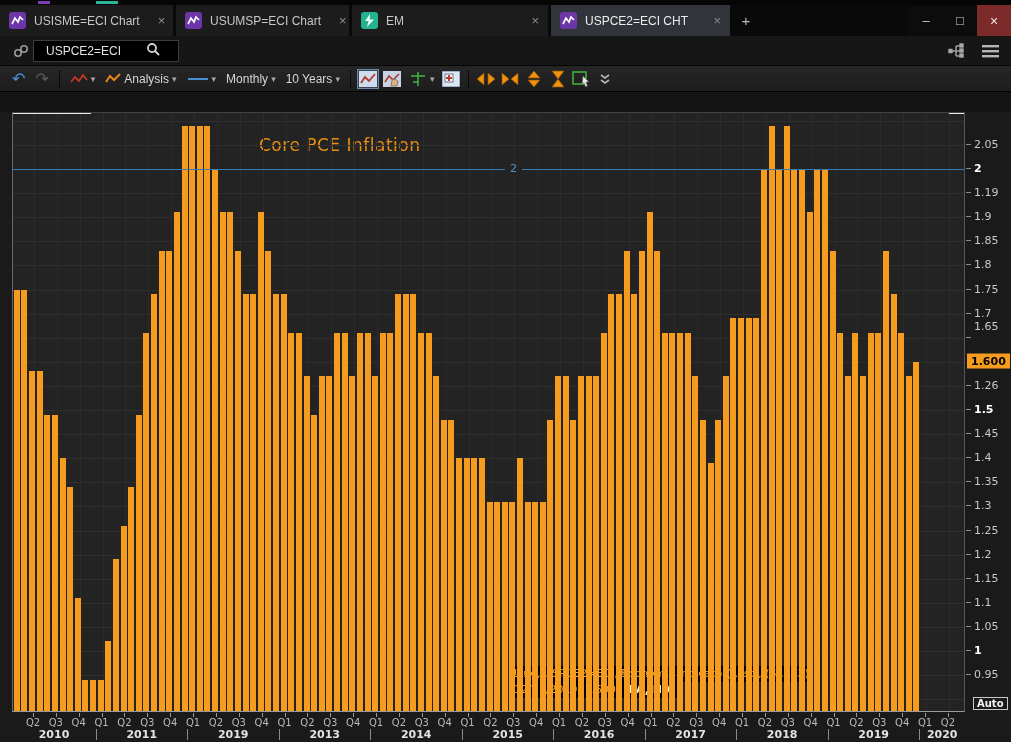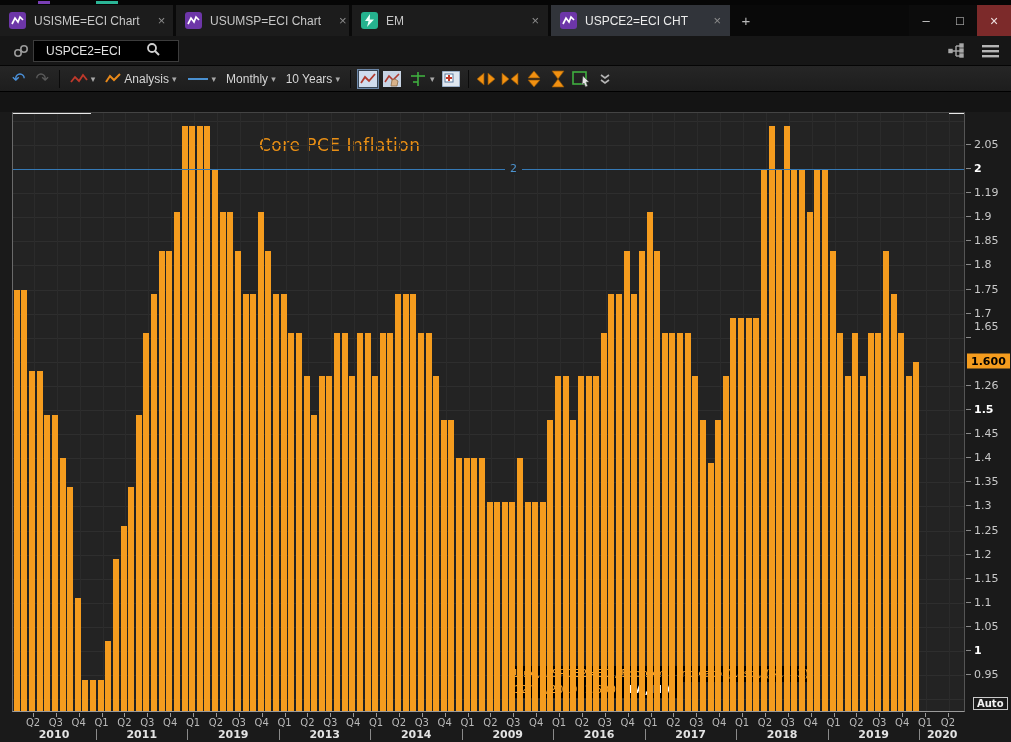--- a/index.html
+++ b/index.html
@@ -631,21 +631,21 @@
         <div class="ysep" style="left: 541.44px;"></div>
         <div class="ysep" style="left: 632.928px;"></div>
         <div class="ysep" style="left: 724.416px;"></div>
         <div class="ysep" style="left: 815.904px;"></div>
         <div class="ysep" style="left: 907.392px;"></div>
         <div class="ylabel" style="left: 42px;">2010</div>
         <div class="ylabel" style="left: 129.744px;">2011</div>
         <div class="ylabel" style="left: 221.232px;">2019</div>
         <div class="ylabel" style="left: 312.72px;">2013</div>
         <div class="ylabel" style="left: 404.208px;">2014</div>
-        <div class="ylabel" style="left: 495.696px;">2009</div>
+        <div class="ylabel" style="left: 495.696px;">2015</div>
         <div class="ylabel" style="left: 587.184px;">2016</div>
         <div class="ylabel" style="left: 678.672px;">2017</div>
         <div class="ylabel" style="left: 770.16px;">2018</div>
         <div class="ylabel" style="left: 861.648px;">2019</div>
         <div class="ylabel" style="left: 930.196px;">2020</div>
       </div>
   </div>
 
 </div>
 

